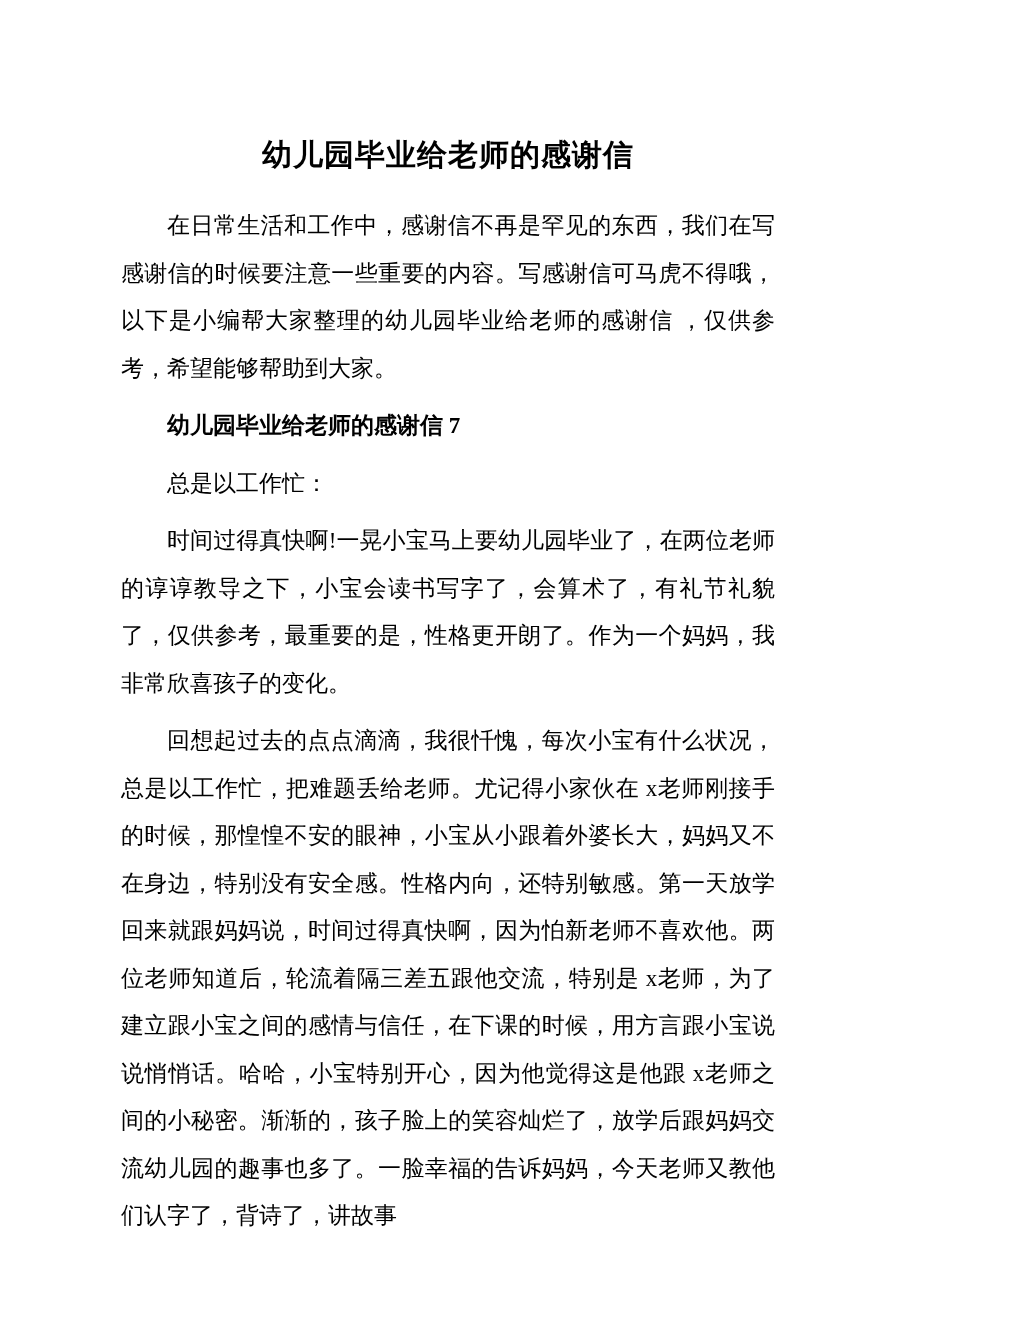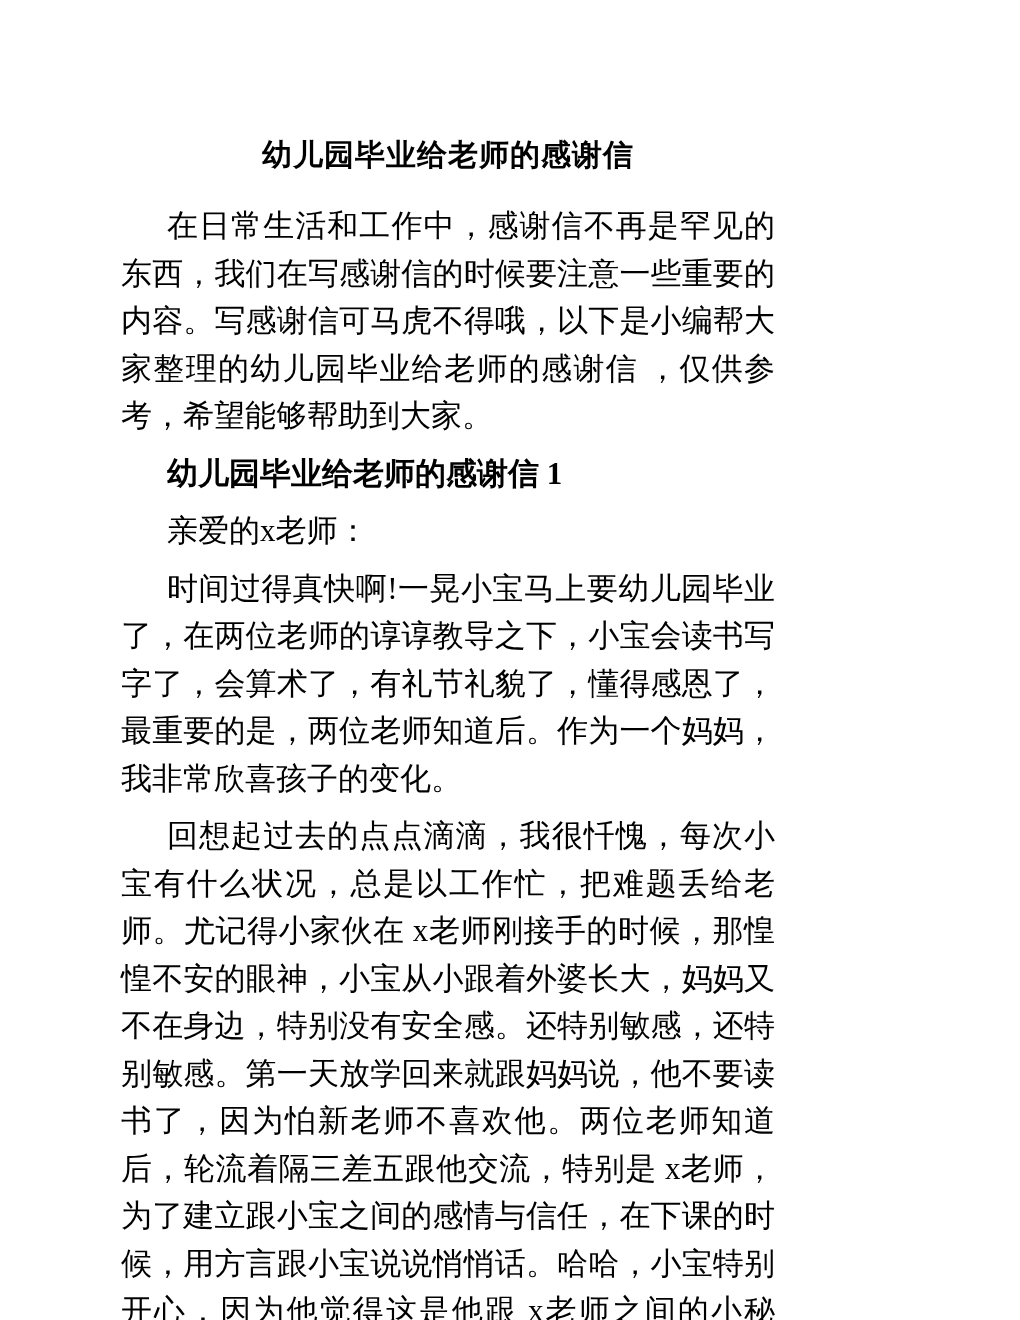--- a/index.html
+++ b/index.html
@@ -24,42 +24,42 @@
   .doc-title {
     margin: 0 0 30px 0;
     font-size: 30px;
     line-height: 34px;
     font-weight: bold;
     text-align: center;
     letter-spacing: 1px;
   }
   .para {
     margin: 0 0 10px 0;
-    font-size: 31px;
+    font-size: 23px;
     line-height: 47.5px;
     text-align: justify;
     text-indent: 46px;
     font-weight: normal;
     word-break: break-all;
   }
   .section-heading {
     font-weight: bold;
     text-align: left;
   }
 </style>
 </head>
 <body>
 
 <div class="page">
   <h1 class="doc-title">幼儿园毕业给老师的感谢信</h1>
 
   <p class="para">在日常生活和工作中，感谢信不再是罕见的东西，我们在写感谢信的时候要注意一些重要的内容。写感谢信可马虎不得哦，以下是小编帮大家整理的幼儿园毕业给老师的感谢信 ，仅供参考，希望能够帮助到大家。</p>
 
-  <p class="para section-heading">幼儿园毕业给老师的感谢信 1</p>
+  <p class="para section-heading">幼儿园毕业给老师的感谢信 7</p>
 
-  <p class="para">亲爱的x老师：</p>
+  <p class="para">总是以工作忙：</p>
 
 
 
-  <p class="para">时间过得真快啊!一晃小宝马上要幼儿园毕业了，在两位老师的谆谆教导之下，小宝会读书写字了，会算术了，有礼节礼貌了，懂得感恩了，最重要的是，两位老师知道后。作为一个妈妈，我非常欣喜孩子的变化。</p>
+  <p class="para">时间过得真快啊!一晃小宝马上要幼儿园毕业了，在两位老师的谆谆教导之下，小宝会读书写字了，会算术了，有礼节礼貌了，仅供参考，最重要的是，性格更开朗了。作为一个妈妈，我非常欣喜孩子的变化。</p>
 
-  <p class="para">回想起过去的点点滴滴，我很忏愧，每次小宝有什么状况，总是以工作忙，把难题丢给老师。尤记得小家伙在 x老师刚接手的时候，那惶惶不安的眼神，小宝从小跟着外婆长大，妈妈又不在身边，特别没有安全感。还特别敏感，还特别敏感。第一天放学回来就跟妈妈说，他不要读书了，因为怕新老师不喜欢他。两位老师知道后，轮流着隔三差五跟他交流，特别是 x老师，为了建立跟小宝之间的感情与信任，在下课的时候，用方言跟小宝说说悄悄话。哈哈，小宝特别开心，因为他觉得这是他跟 x老师之间的小秘密。渐渐的，孩子脸上的笑容灿烂了，放学后跟妈妈交流幼儿园的趣事也多了。一脸幸福的告诉妈妈，今天老师又教他们认字了，背诗了，讲故事</p>
+  <p class="para">回想起过去的点点滴滴，我很忏愧，每次小宝有什么状况，总是以工作忙，把难题丢给老师。尤记得小家伙在 x老师刚接手的时候，那惶惶不安的眼神，小宝从小跟着外婆长大，妈妈又不在身边，特别没有安全感。性格内向，还特别敏感。第一天放学回来就跟妈妈说，时间过得真快啊，因为怕新老师不喜欢他。两位老师知道后，轮流着隔三差五跟他交流，特别是 x老师，为了建立跟小宝之间的感情与信任，在下课的时候，用方言跟小宝说说悄悄话。哈哈，小宝特别开心，因为他觉得这是他跟 x老师之间的小秘密。渐渐的，孩子脸上的笑容灿烂了，放学后跟妈妈交流幼儿园的趣事也多了。一脸幸福的告诉妈妈，今天老师又教他们认字了，背诗了，讲故事</p>
 </div>
 
 </body></html>

